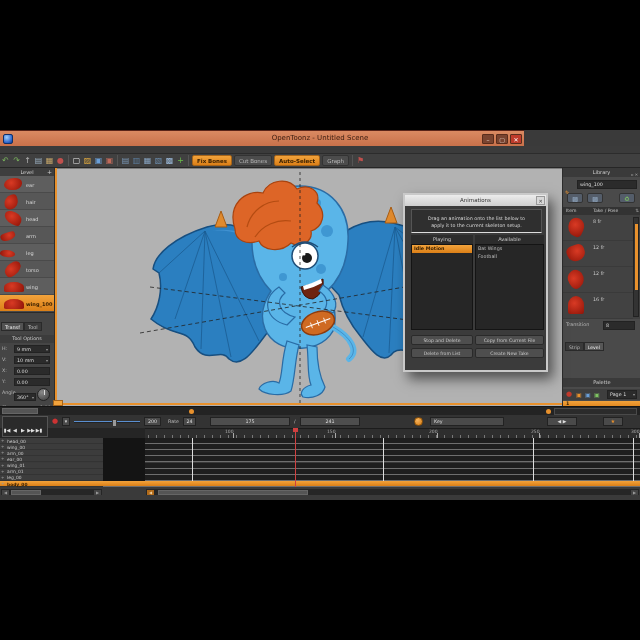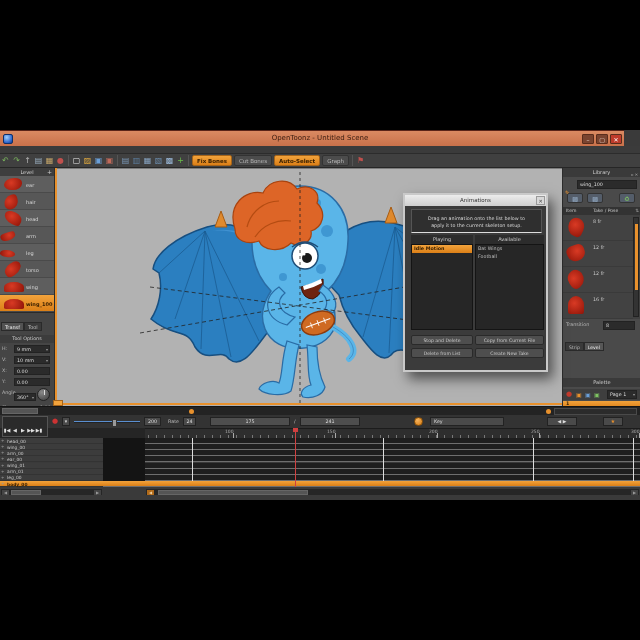--- a/index.html
+++ b/index.html
@@ -1,21 +1,21 @@
 <!DOCTYPE html>
 <html><head>
 <meta charset="utf-8">
 <style>
   * { margin:0; padding:0; box-sizing:border-box; }
   body { background:#000; font-family:"DejaVu Sans", sans-serif; }
   .page { position:relative; width:640px; height:640px; background:#000; overflow:hidden; }
   .screen { position:absolute; top:130px; left:0; width:640px; height:370px; background:#3a3a3a; overflow:hidden; }
 
   
-  .titlebar { position:absolute; top:0; left:0; width:624px; height:16px;
+  .titlebar { position:absolute; top:0; left:0; width:524px; height:16px;
     background:linear-gradient(#da8a62,#c9714a); border-top:1px solid #5a2418; }
   .appicon { position:absolute; top:3px; left:3px; width:10px; height:10px; border-radius:2px;
     background:radial-gradient(circle at 35% 30%, #9fd0ff, #2a62c8 70%, #123a80); border:1px solid #10306a; }
   .wtitle { position:absolute; top:3px; left:0; width:640px; text-align:center; font-size:7px; color:#3a1d10; }
   .wbtn { position:absolute; top:3px; width:12px; height:10px; font-size:6px; line-height:10px; text-align:center;
     color:#e9d8cf; background:#7a4430; border:1px solid #5a2d1c; border-radius:1px; }
   .wbtn.close { background:#bf3b2b; color:#fff; }
 
   
   .menubar { position:absolute; top:16px; left:0; width:640px; height:8px; background:#3b3b3b; border-bottom:1px solid #2c2c2c; }

